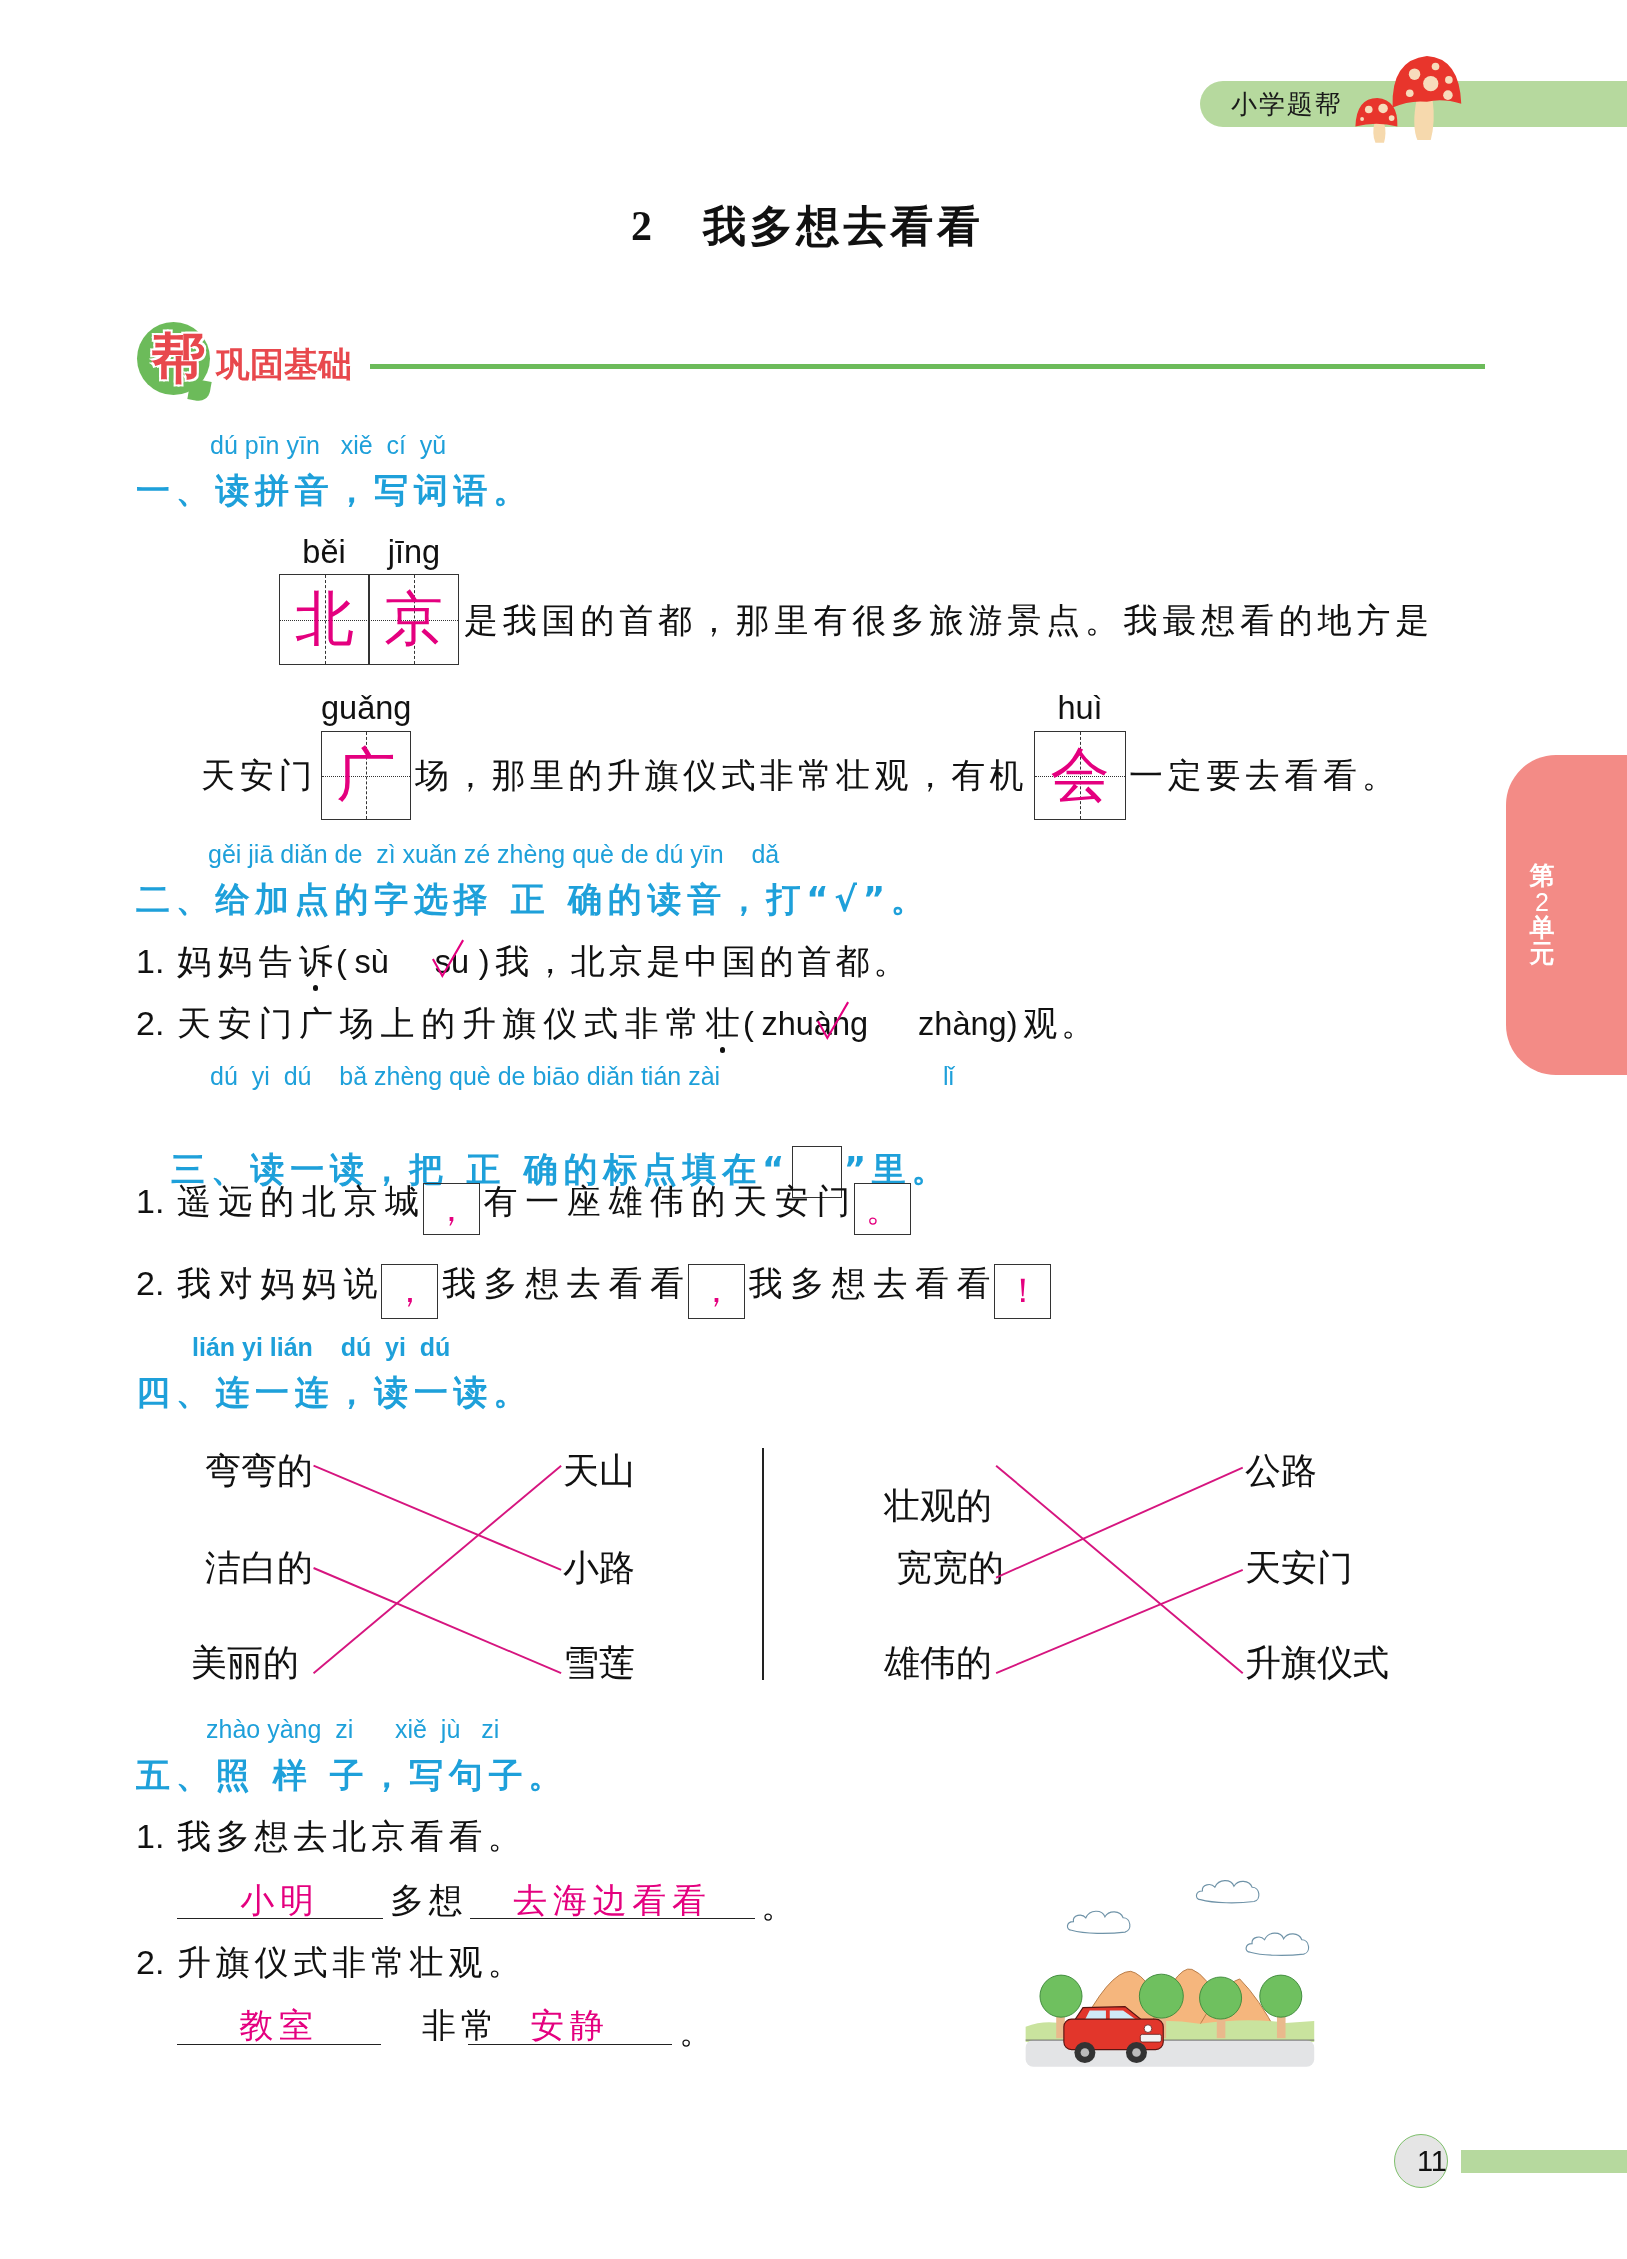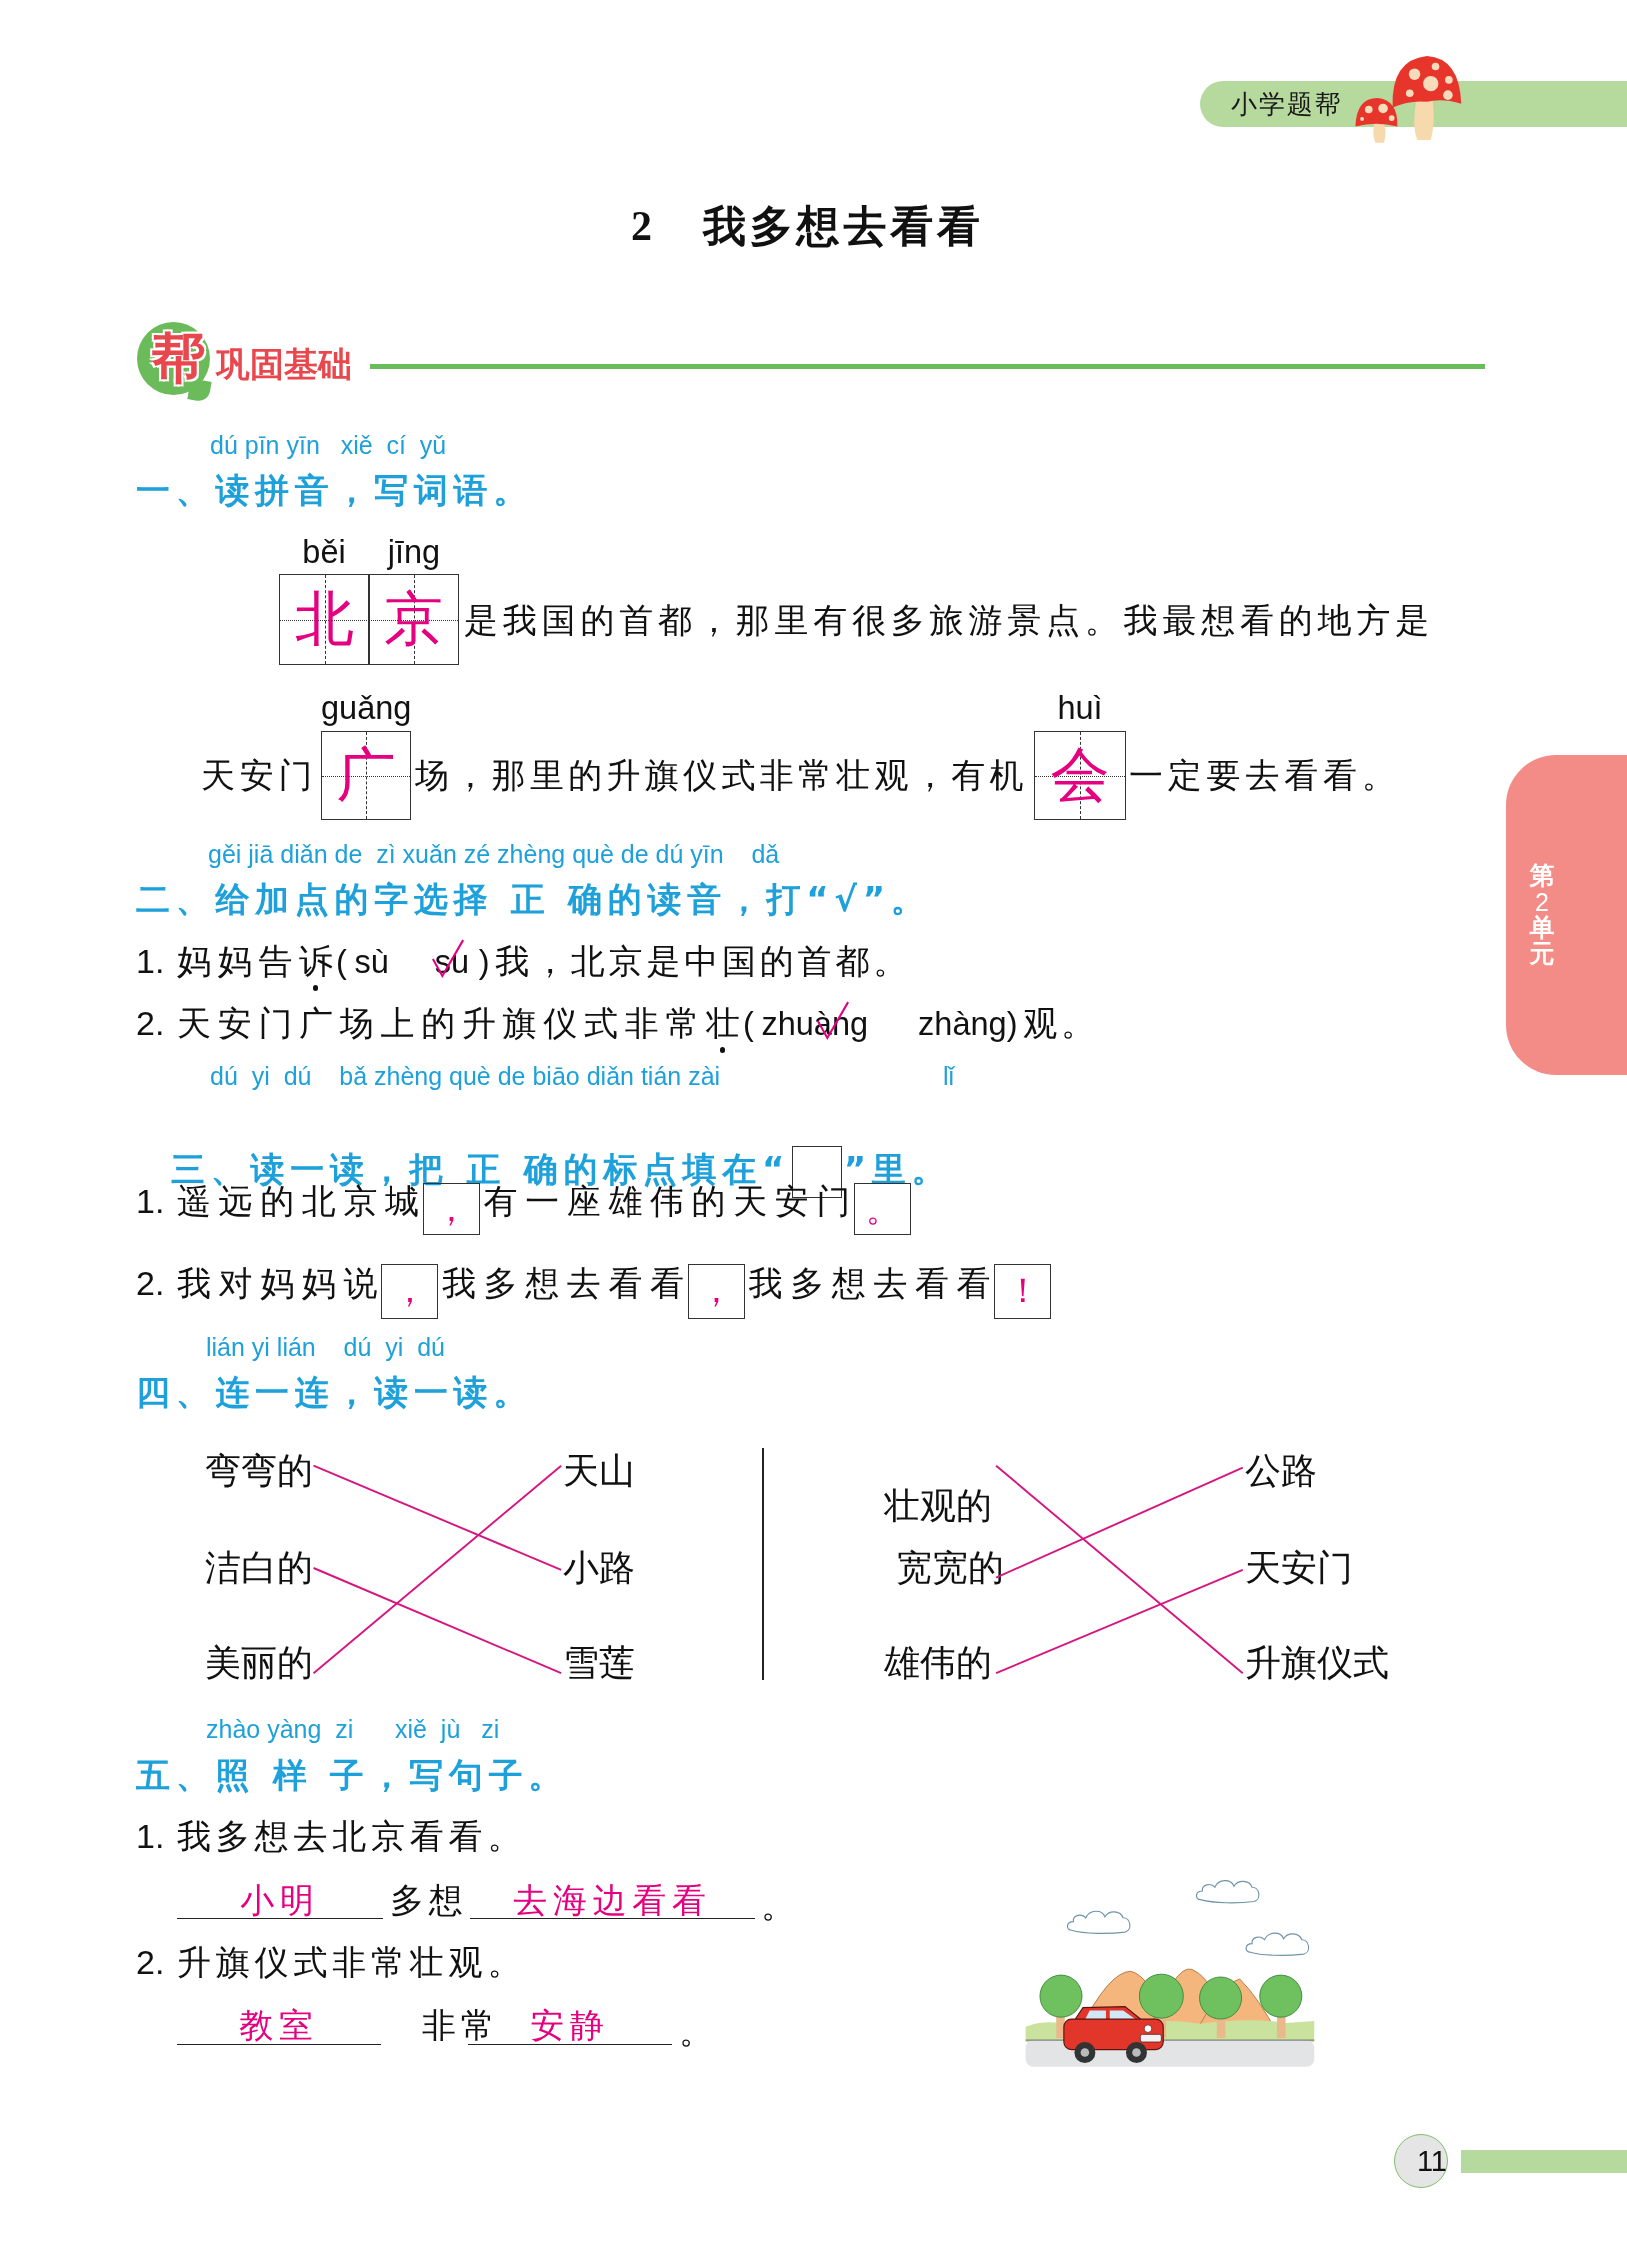--- a/index.html
+++ b/index.html
@@ -117,26 +117,26 @@
 </div>
 
 <div class="row" style="top:1177px;">
   <span class="num">1.</span><span class="cn3">遥远的北京城</span><span class="pbox">，</span><span class="cn3">有一座雄伟的天安门</span><span class="pbox">。</span>
 </div>
 
 <div class="row" style="top:1259px;">
   <span class="num">2.</span><span class="cn3">我对妈妈说</span><span class="pbox" style="height:53px;">，</span><span class="cn3">我多想去看看</span><span class="pbox" style="height:53px;">，</span><span class="cn3">我多想去看看</span><span class="pbox" style="height:53px;">！</span>
 </div>
 
-<div class="pinyin-line" style="left:206px; top:1333px;">lián yi lián    dú  yi  dú</div>
+<div class="pinyin-line" style="left:192px; top:1333px;font-weight:bold;">lián yi lián    dú  yi  dú</div>
 <div class="heading" style="left:136px; top:1368px;">四、连一连，读一读。</div>
 
 <div class="word" style="left:205px; top:1447px;">弯弯的</div>
 <div class="word" style="left:205px; top:1544px;">洁白的</div>
-<div class="word" style="left:205px; top:1639px;">美丽的</div>
+<div class="word" style="left:191px; top:1639px;">美丽的</div>
 <div class="word" style="left:563px; top:1447px;">天山</div>
 <div class="word" style="left:563px; top:1544px;">小路</div>
 <div class="word" style="left:563px; top:1639px;">雪莲</div>
 
 <div class="abs" style="left:762px; top:1448px; width:1.9px; height:232px; background:#222;"></div>
 
 <div class="word" style="left:884px; top:1482px;">壮观的</div>
 <div class="word" style="left:896px; top:1544px;">宽宽的</div>
 <div class="word" style="left:884px; top:1639px;">雄伟的</div>
 <div class="word" style="left:1245px; top:1447px;">公路</div>

